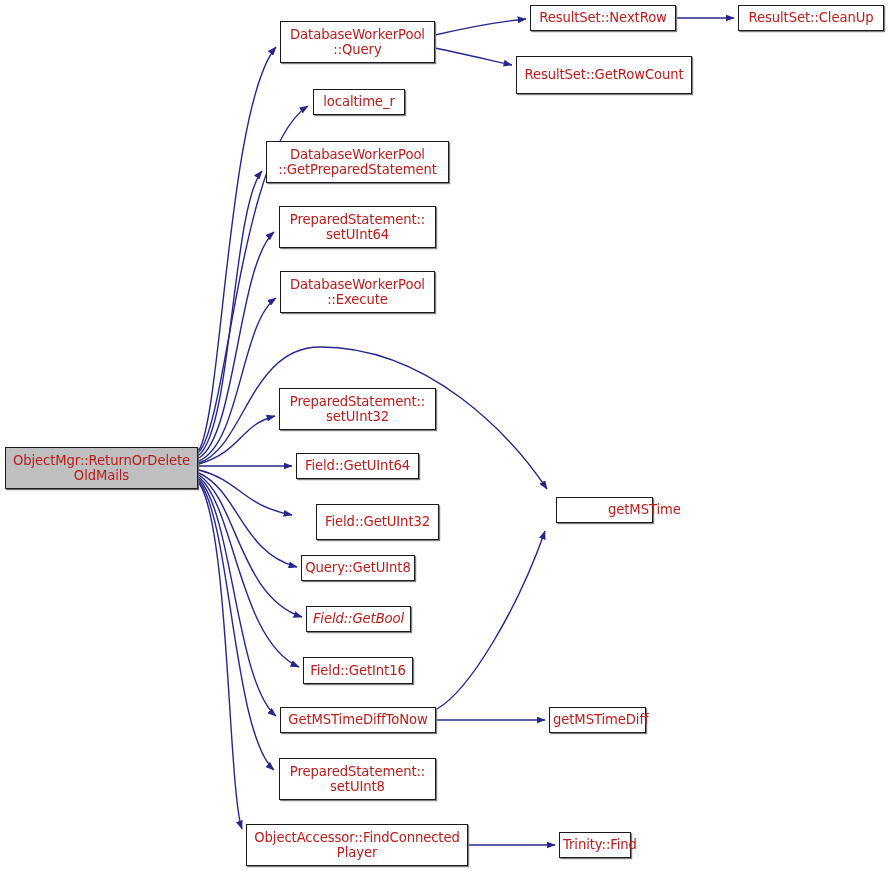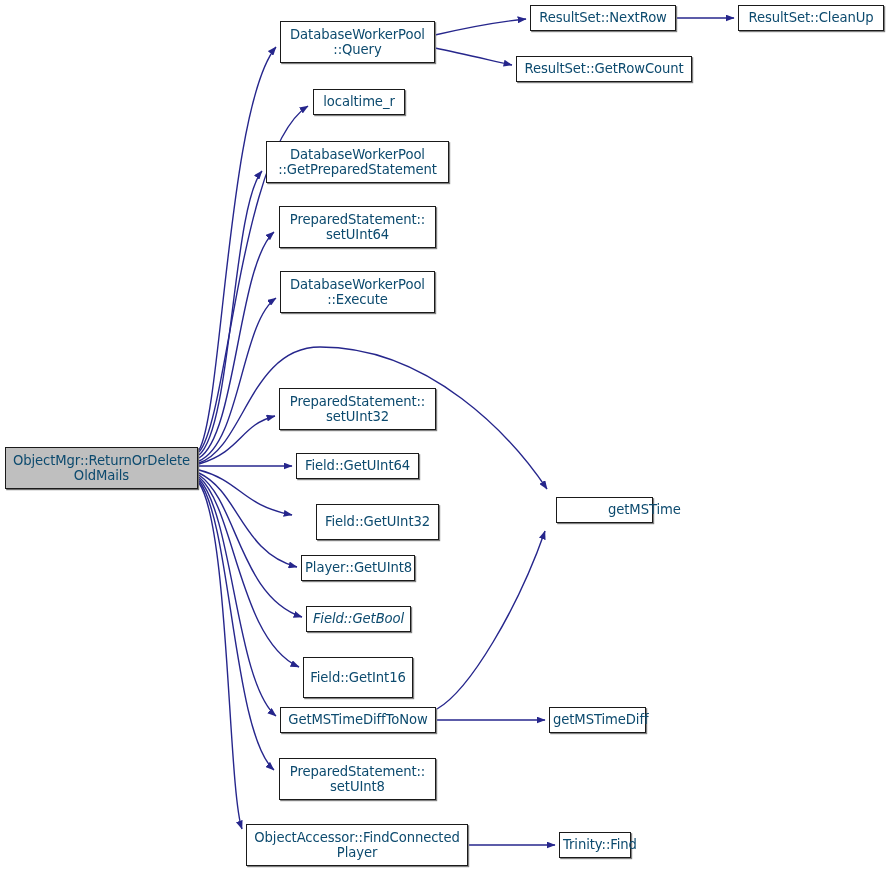--- a/index.html
+++ b/index.html
@@ -25,21 +25,21 @@
   }
   .node {
     position: absolute;
     box-sizing: border-box;
     display: flex;
     align-items: center;
     justify-content: center;
     text-align: center;
     background: #ffffff;
     border: 1px solid #1a1a1a;
-    color: #0c4a6e;
+    color: #b91c1c;
     font-size: 13.2px;
     line-height: 1.16;
     letter-spacing: -0.1px;
     white-space: pre-line;
     box-shadow: 1.2px 1.2px 0 0 #808080;
     z-index: 2;
   }
   .node.root {
     background: #bfbfbf;
     border: 1px solid #1a1a1a;
@@ -86,35 +86,35 @@
         <path d="M468,845 L555,845" fill="none" stroke="#26268c" stroke-width="1.4" marker-end="url(#arrowhead)"></path>
       </g>
   </svg>
   <div id="nodes-group">
       <div class="node root" style="left: 5px; top: 447px; width: 193px; height: 42px;"><span class="node-label">ObjectMgr::ReturnOrDelete
 OldMails</span></div>
       <div class="node" style="left: 280px; top: 21px; width: 155px; height: 42px;"><span class="node-label">DatabaseWorkerPool
 ::Query</span></div>
       <div class="node" style="left: 530px; top: 5px; width: 146px; height: 26px;"><span class="node-label">ResultSet::NextRow</span></div>
       <div class="node" style="left: 738px; top: 5px; width: 146px; height: 26px;"><span class="node-label">ResultSet::CleanUp</span></div>
-      <div class="node" style="left: 516px; top: 56px; width: 176px; height: 26px;"><span class="node-label">ResultSet::GetRowCount</span></div>
+      <div class="node" style="left: 516px; top: 56px; width: 176px; height: 38px;"><span class="node-label">ResultSet::GetRowCount</span></div>
       <div class="node" style="left: 313px; top: 89px; width: 92px; height: 26px;"><span class="node-label">localtime_r</span></div>
       <div class="node" style="left: 266px; top: 141px; width: 183px; height: 42px;"><span class="node-label">DatabaseWorkerPool
 ::GetPreparedStatement</span></div>
       <div class="node" style="left: 279px; top: 206px; width: 157px; height: 42px;"><span class="node-label">PreparedStatement::
 setUInt64</span></div>
       <div class="node" style="left: 280px; top: 271px; width: 155px; height: 42px;"><span class="node-label">DatabaseWorkerPool
 ::Execute</span></div>
       <div class="node" style="left: 279px; top: 388px; width: 157px; height: 42px;"><span class="node-label">PreparedStatement::
 setUInt32</span></div>
       <div class="node" style="left: 296px; top: 453px; width: 123px; height: 26px;"><span class="node-label">Field::GetUInt64</span></div>
       <div class="node" style="left: 296px; top: 504px; width: 123px; height: 36px; margin-left: 20px;"><span class="node-label">Field::GetUInt32</span></div>
-      <div class="node" style="left: 301px; top: 555px; width: 114px; height: 26px;"><span class="node-label">Player::GetUInt8</span></div>
+      <div class="node" style="left: 301px; top: 555px; width: 114px; height: 26px;"><span class="node-label">Query::GetUInt8</span></div>
       <div class="node" style="left: 306px; top: 606px; width: 105px; height: 26px; font-style: italic;"><span class="node-label">Field::GetBool</span></div>
-      <div class="node" style="left: 303px; top: 657px; width: 110px; height: 41px; align-items: center;"><span class="node-label">Field::GetInt16</span></div>
+      <div class="node" style="left: 303px; top: 657px; width: 110px; height: 27px; align-items: center;"><span class="node-label">Field::GetInt16</span></div>
       <div class="node" style="left: 556px; top: 497px; width: 97px; height: 26px; padding-left: 48px;"><span class="node-label">getMSTime</span></div>
       <div class="node" style="left: 280px; top: 707px; width: 156px; height: 26px; justify-content: center;"><span class="node-label">GetMSTimeDiffToNow</span></div>
       <div class="node" style="left: 549px; top: 707px; width: 97px; height: 26px;"><span class="node-label">getMSTimeDiff</span></div>
       <div class="node" style="left: 279px; top: 758px; width: 157px; height: 42px;"><span class="node-label">PreparedStatement::
 setUInt8</span></div>
       <div class="node" style="left: 246px; top: 824px; width: 222px; height: 42px;"><span class="node-label">ObjectAccessor::FindConnected
 Player</span></div>
       <div class="node" style="left: 559px; top: 832px; width: 72px; height: 26px;"><span class="node-label">Trinity::Find</span></div>
     </div>
 </div>

